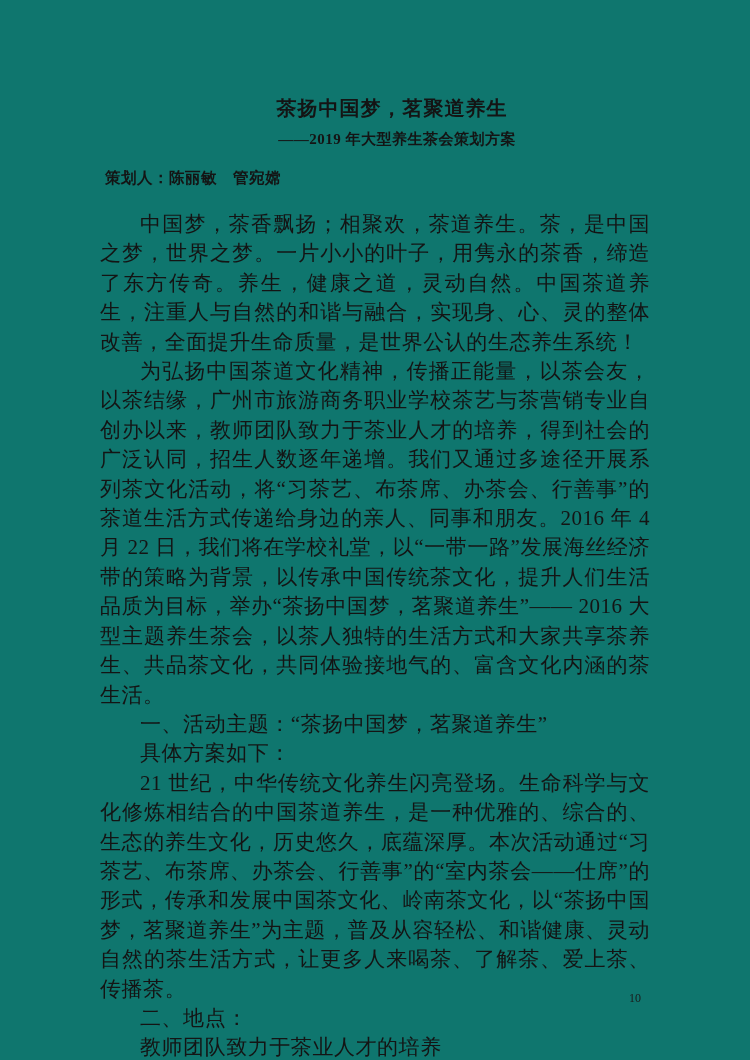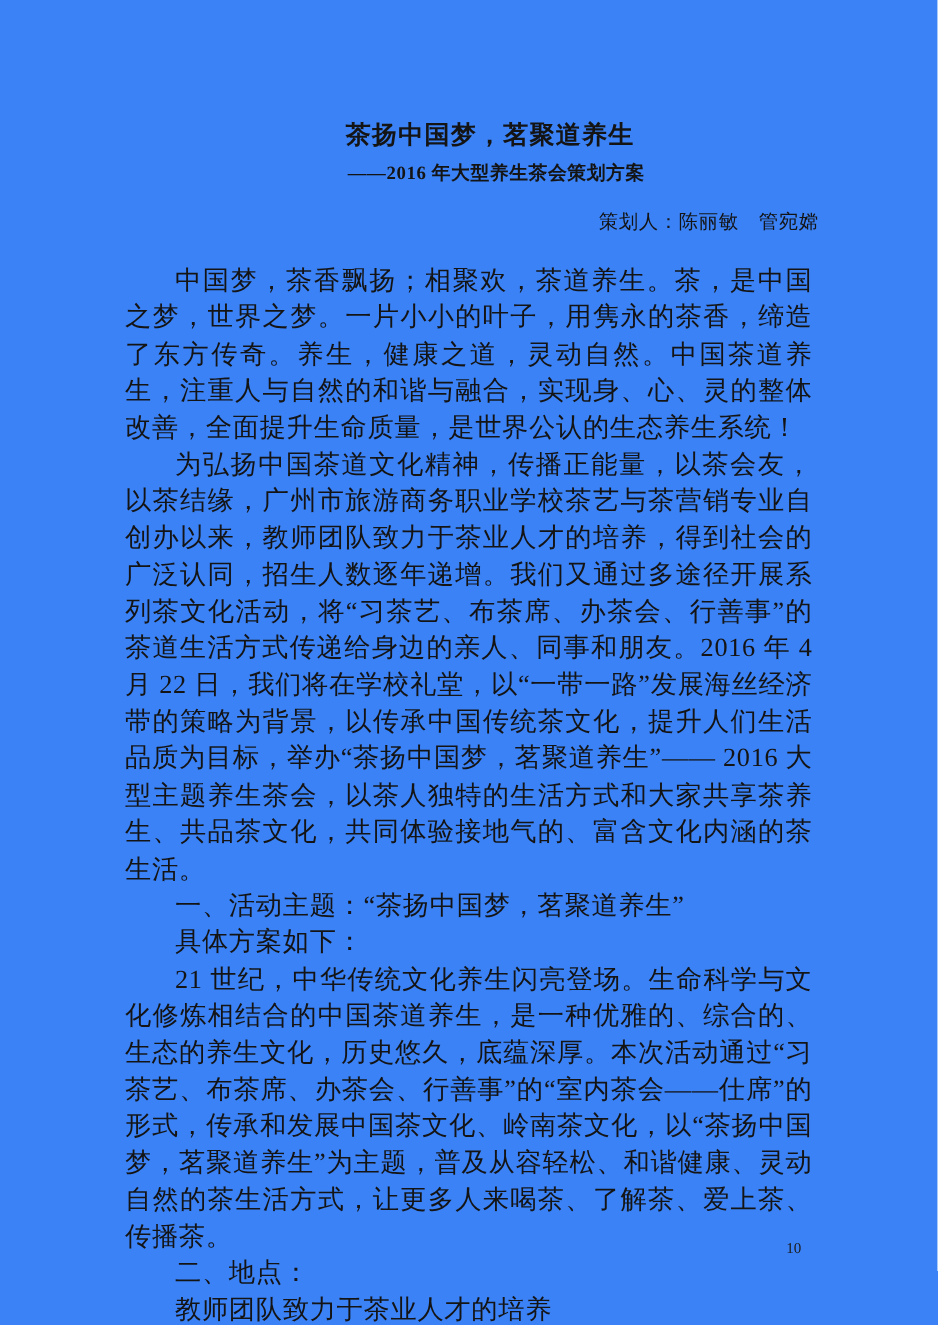--- a/index.html
+++ b/index.html
@@ -4,21 +4,21 @@
 <style>
   html, body {
     margin: 0;
     padding: 0;
     background: #ffffff;
   }
   .page {
     position: relative;
     width: 750px;
     height: 1060px;
-    background: #3b82f6;
+    background: #0f766e;
     overflow: hidden;
     font-family: "Liberation Serif", "DejaVu Serif", serif;
     color: #141414;
     box-sizing: border-box;
   }
   .content {
     position: absolute;
     left: 100px;
     top: 0;
     width: 550px;
@@ -36,24 +36,24 @@
     margin: 7px 0 0 0;
     text-align: center;
     transform: translateX(22px);
     font-size: 15px;
     font-weight: bold;
     line-height: 22px;
     letter-spacing: 0.5px;
   }
   .doc-planner {
     margin: 17px 0 0 0;
-    text-align: right;
+    text-align: left;
     transform: translateX(5px);
     font-size: 15.5px;
-    font-weight: normal;
+    font-weight: bold;
     line-height: 22px;
     letter-spacing: 0.5px;
   }
   .body-block {
     margin-top: 21px;
   }
   .para {
     margin: 0;
     font-size: 21px;
     line-height: 29.4px;
@@ -73,21 +73,21 @@
     line-height: 16px;
     color: #1a1a1a;
   }
 </style>
 </head>
 <body>
 
 <div class="page">
   <div class="content">
     <h1 class="doc-title">茶扬中国梦，茗聚道养生</h1>
-    <h2 class="doc-subtitle">——2016 年大型养生茶会策划方案</h2>
+    <h2 class="doc-subtitle">——2019 年大型养生茶会策划方案</h2>
     <div class="doc-planner">策划人：陈丽敏　管宛嫦</div>
 
     <div class="body-block">
       <p class="para">中国梦，茶香飘扬；相聚欢，茶道养生。茶，是中国之梦，世界之梦。一片小小的叶子，用隽永的茶香，缔造了东方传奇。养生，健康之道，灵动自然。中国茶道养生，注重人与自然的和谐与融合，实现身、心、灵的整体改善，全面提升生命质量，是世界公认的生态养生系统！</p>
       <p class="para">为弘扬中国茶道文化精神，传播正能量，以茶会友，以茶结缘，广州市旅游商务职业学校茶艺与茶营销专业自创办以来，教师团队致力于茶业人才的培养，得到社会的广泛认同，招生人数逐年递增。我们又通过多途径开展系列茶文化活动，将“习茶艺、布茶席、办茶会、行善事”的茶道生活方式传递给身边的亲人、同事和朋友。2016 年 4 月 22 日，我们将在学校礼堂，以“一带一路”发展海丝经济带的策略为背景，以传承中国传统茶文化，提升人们生活品质为目标，举办“茶扬中国梦，茗聚道养生”—— 2016 大型主题养生茶会，以茶人独特的生活方式和大家共享茶养生、共品茶文化，共同体验接地气的、富含文化内涵的茶生活。</p>
       <p class="para">一、活动主题：“茶扬中国梦，茗聚道养生”</p>
       <p class="para">具体方案如下：</p>
       <p class="para">21 世纪，中华传统文化养生闪亮登场。生命科学与文化修炼相结合的中国茶道养生，是一种优雅的、综合的、生态的养生文化，历史悠久，底蕴深厚。本次活动通过“习茶艺、布茶席、办茶会、行善事”的“室内茶会——仕席”的形式，传承和发展中国茶文化、岭南茶文化，以“茶扬中国梦，茗聚道养生”为主题，普及从容轻松、和谐健康、灵动自然的茶生活方式，让更多人来喝茶、了解茶、爱上茶、传播茶。</p>
       <p class="para">二、地点：</p>
       <p class="para">教师团队致力于茶业人才的培养</p>

